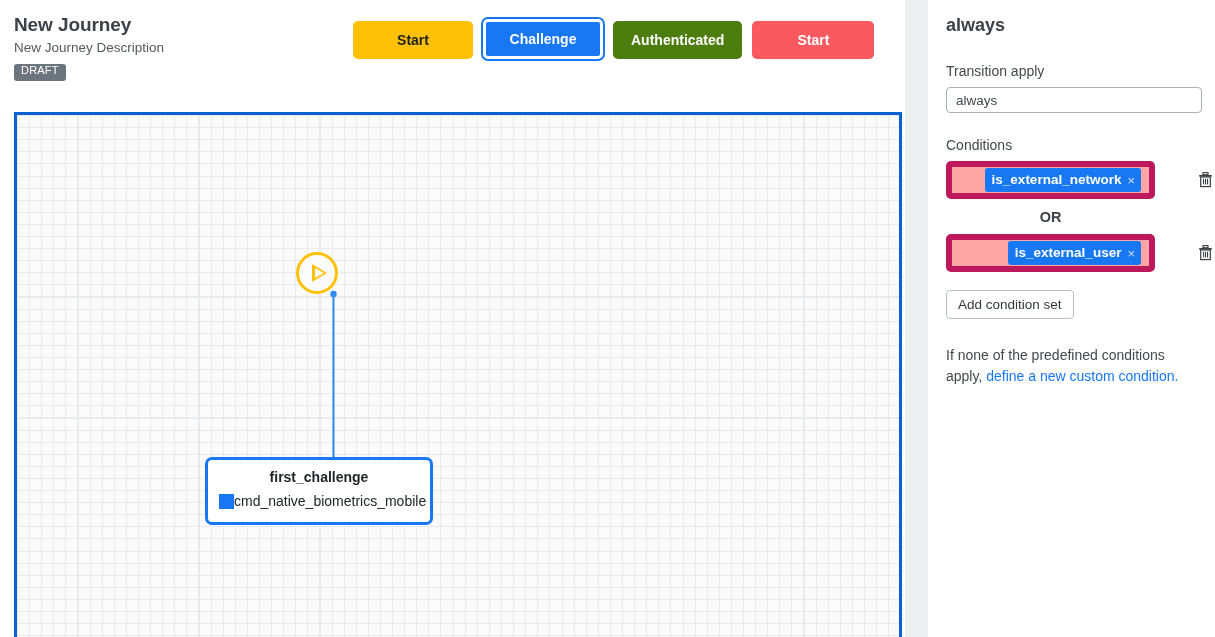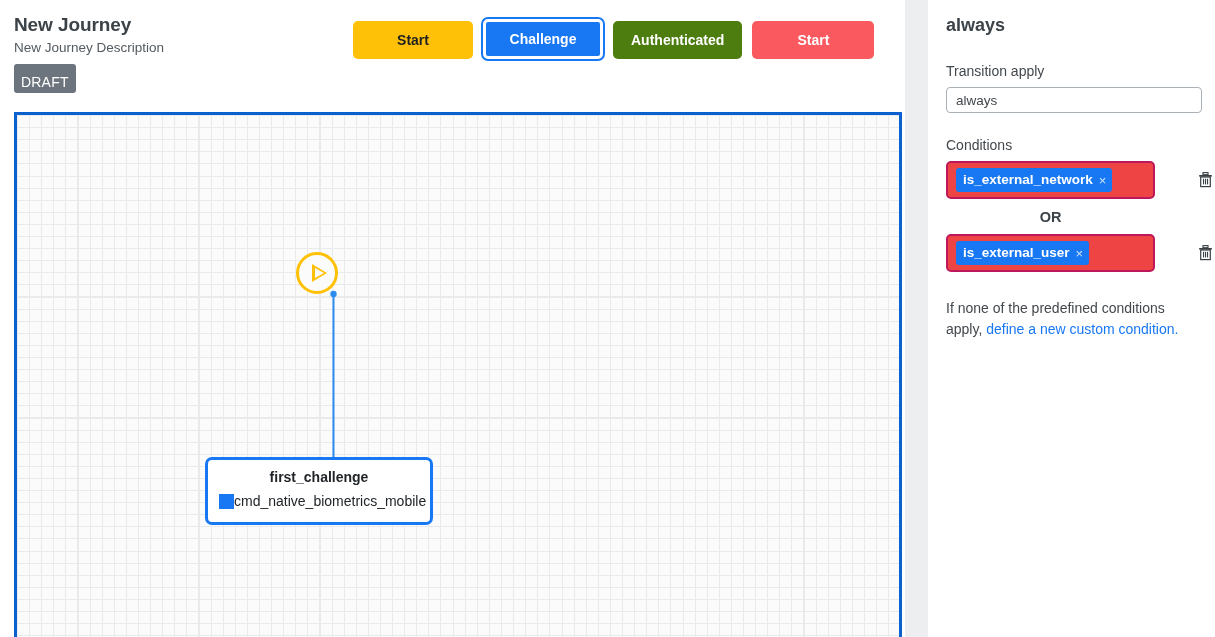--- a/index.html
+++ b/index.html
@@ -50,23 +50,23 @@
     font-size: 13.5px;
     color: #53595e;
     line-height: 20px;
     margin-top: 1px;
   }
   #status-badge {
     display: inline-block;
     margin-top: 6px;
     background: #6c757d;
     color: #ffffff;
-    font-size: 14px;
+    font-size: 11px;
     line-height: 13px;
-    padding: 12px 7px 4px 7px;
+    padding: 0 7px 4px 7px;
     border-radius: 3px;
     letter-spacing: 0.2px;
   }
 
   
   #state-buttons {
     position: absolute;
     left: 353px; top: 20px;
     display: flex;
     align-items: flex-end;
@@ -287,27 +287,28 @@
   .cond-row {
     display: flex;
     align-items: center;
     margin-left: 18px;
     margin-top: 0;
     width: 269px;
   }
   .cond-box {
     width: 209px;
     min-height: 38px;
-    border: 2px solid #be185d;
+    border: 6px solid #be185d;
     border-radius: 5px;
-    background: #ef4444;
+    background: #fca5a5;
     display: flex;
     align-items: center;
     padding: 0 8px;
     cursor: text;
+    justify-content: flex-end;
   }
   .cond-pill {
     display: inline-flex;
     align-items: center;
     gap: 6px;
     background: #1878f4;
     border-radius: 3px;
     padding: 3px 6px 3px 7px;
     cursor: pointer;
   }
@@ -479,20 +480,21 @@
           <rect x="5" y="0.6" width="5" height="2.1" fill="none" stroke="#3a3f44" stroke-width="1.1"></rect>
           <rect x="1.2" y="3" width="12.6" height="1.7" fill="#3a3f44"></rect>
           <rect x="2.7" y="5" width="9.6" height="9.6" fill="none" stroke="#3a3f44" stroke-width="1.2"></rect>
           <rect x="5" y="6.8" width="1.1" height="5.6" fill="#3a3f44"></rect>
           <rect x="7" y="6.8" width="1.1" height="5.6" fill="#3a3f44"></rect>
           <rect x="9" y="6.8" width="1.1" height="5.6" fill="#3a3f44"></rect>
         </svg>
       </button>
     </div>
 
+    <button id="add-condition-set">Add condition set</button>
 
     <div id="hint-text">
       <span>If none of the predefined conditions apply, </span><a id="hint-link" href="#">define a new custom condition.</a>
     </div>
 
   </div>
 
 </div>
 
 </body></html>

